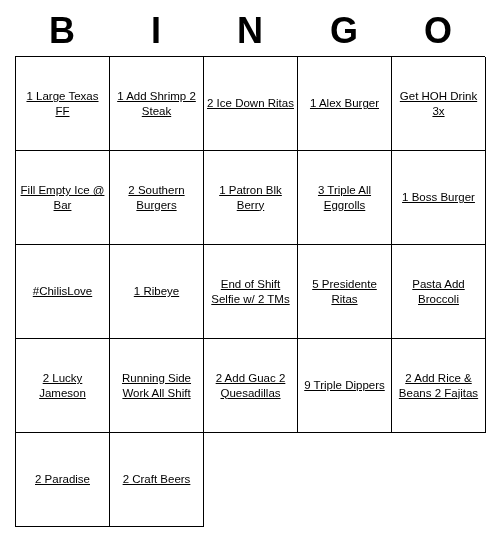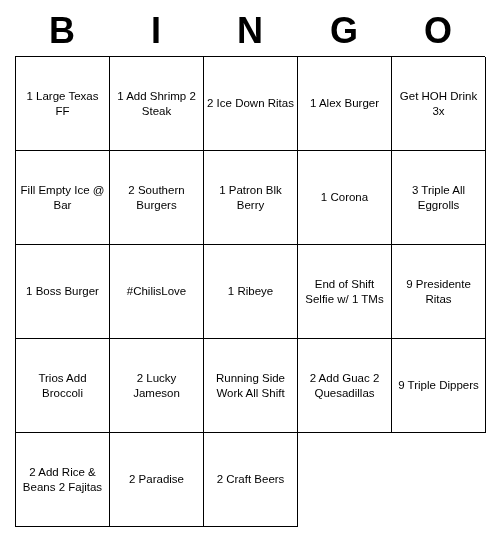--- a/index.html
+++ b/index.html
@@ -26,20 +26,21 @@
       width: 94px;
       text-align: center;
     }
     .bingo-grid {
       display: grid;
       grid-template-columns: repeat(5, 94px);
       grid-template-rows: repeat(5, 94px);
       border-left: 1.5px solid #000;
       border-top: 1.5px solid #000;
       width: 470px;
+      text-decoration: underline;
     }
     .bingo-cell {
       border-right: 1.5px solid #000;
       border-bottom: 1.5px solid #000;
       display: flex;
       align-items: center;
       justify-content: center;
       text-align: center;
       font-size: 11.5px;
       line-height: 1.25;
@@ -60,28 +61,27 @@
 
 <div class="bingo-grid" id="bingo-grid">
 <div class="bingo-cell">1 Large Texas FF</div>
     <div class="bingo-cell">1 Add Shrimp 2 Steak</div>
     <div class="bingo-cell">2 Ice Down Ritas</div>
     <div class="bingo-cell">1 Alex Burger</div>
     <div class="bingo-cell">Get HOH Drink 3x</div>
     <div class="bingo-cell">Fill Empty Ice @ Bar</div>
     <div class="bingo-cell">2 Southern Burgers</div>
     <div class="bingo-cell">1 Patron Blk Berry</div>
-    <div class="bingo-cell">1 Corona</div>
     <div class="bingo-cell">3 Triple All Eggrolls</div>
     <div class="bingo-cell">1 Boss Burger</div>
     <div class="bingo-cell">#ChilisLove</div>
     <div class="bingo-cell">1 Ribeye</div>
-    <div class="bingo-cell">End of Shift Selfie w/ 1 TMs</div>
-    <div class="bingo-cell">9 Presidente Ritas</div>
-    <div class="bingo-cell">Trios Add Broccoli</div>
+    <div class="bingo-cell">End of Shift Selfie w/ 2 TMs</div>
+    <div class="bingo-cell">5 Presidente Ritas</div>
+    <div class="bingo-cell">Pasta Add Broccoli</div>
     <div class="bingo-cell">2 Lucky Jameson</div>
     <div class="bingo-cell">Running Side Work All Shift</div>
     <div class="bingo-cell">2 Add Guac 2 Quesadillas</div>
     <div class="bingo-cell">9 Triple Dippers</div>
     <div class="bingo-cell">2 Add Rice &amp; Beans 2 Fajitas</div>
     <div class="bingo-cell">2 Paradise</div>
     <div class="bingo-cell">2 Craft Beers</div>
   </div>
 
 </body></html>

